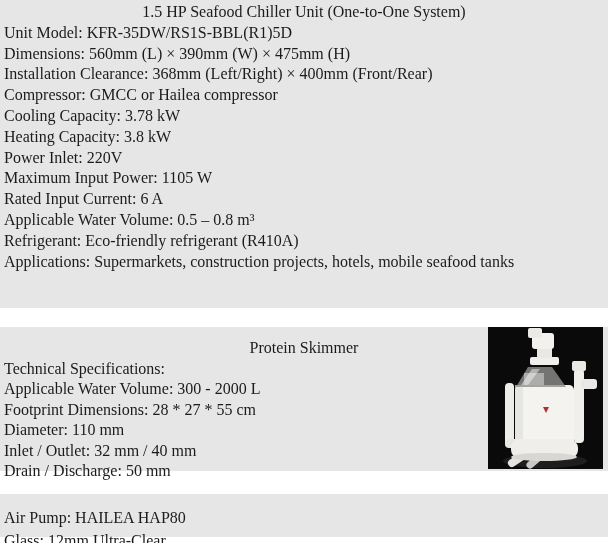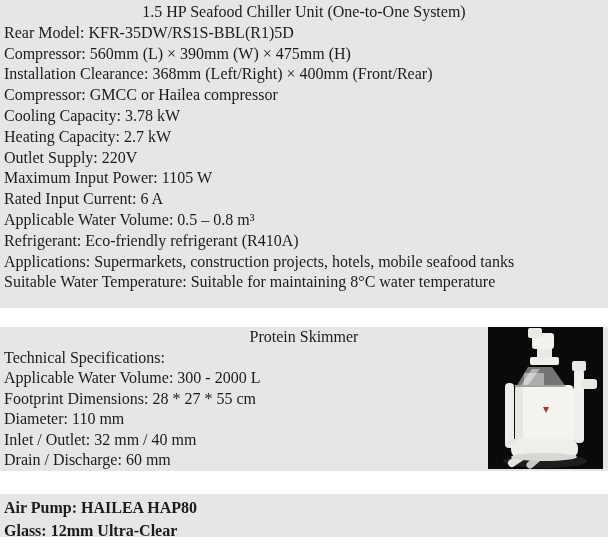--- a/index.html
+++ b/index.html
@@ -21,29 +21,28 @@
     padding-left: 4px;
     padding-right: 4px;
   }
   .sec-chiller {
     height: 308px;
     padding-top: 2px;
     line-height: 20.8px;
   }
   .sec-skimmer {
     height: 144px;
-    padding-top: 0;
+    padding-top: 11px;
     line-height: 20.5px;
     position: relative;
   }
   .sec-extras {
     height: 43px;
-    padding-top: 3px;
+    padding-top: 13px;
     line-height: 22.5px;
-    font-weight: bold;
   }
   .divider {
     background: #ffffff;
   }
   .divider-1 { height: 19px; }
   .divider-2 { height: 23px; }
   .section-title {
     text-align: center;
     white-space: nowrap;
   }
@@ -58,33 +57,32 @@
     height: 142px;
     line-height: 0;
   }
   .photo-wrap svg { display: block; }
 </style>
 </head>
 <body>
 
 <div class="section sec-chiller">
   <div class="section-title">1.5 HP Seafood Chiller Unit (One-to-One System)</div>
-  <div class="spec-line">Rear Model: KFR-35DW/RS1S-BBL(R1)5D</div>
-  <div class="spec-line">Compressor: 560mm (L) × 390mm (W) × 475mm (H)</div>
+  <div class="spec-line">Unit Model: KFR-35DW/RS1S-BBL(R1)5D</div>
+  <div class="spec-line">Dimensions: 560mm (L) × 390mm (W) × 475mm (H)</div>
   <div class="spec-line">Installation Clearance: 368mm (Left/Right) × 400mm (Front/Rear)</div>
   <div class="spec-line">Compressor: GMCC or Hailea compressor</div>
   <div class="spec-line">Cooling Capacity: 3.78 kW</div>
-  <div class="spec-line">Heating Capacity: 2.7 kW</div>
-  <div class="spec-line">Outlet Supply: 220V</div>
+  <div class="spec-line">Heating Capacity: 3.8 kW</div>
+  <div class="spec-line">Power Inlet: 220V</div>
   <div class="spec-line">Maximum Input Power: 1105 W</div>
   <div class="spec-line">Rated Input Current: 6 A</div>
   <div class="spec-line">Applicable Water Volume: 0.5 – 0.8 m³</div>
   <div class="spec-line">Refrigerant: Eco-friendly refrigerant (R410A)</div>
   <div class="spec-line">Applications: Supermarkets, construction projects, hotels, mobile seafood tanks</div>
-  <div class="spec-line">Suitable Water Temperature: Suitable for maintaining 8°C water temperature</div>
 </div>
 
 <div class="divider divider-1"></div>
 
 <div class="section sec-skimmer">
   <div class="photo-wrap">
     <svg width="115" height="142" viewBox="0 0 115 142" xmlns="http://www.w3.org/2000/svg">
       <rect x="0" y="0" width="115" height="142" fill="#0a0a0a"></rect>
       <ellipse cx="57" cy="134" rx="42" ry="7" fill="#1e1e1e"></ellipse>
 
@@ -114,21 +112,21 @@
 
       <polygon points="55,80 61,80 58,86" fill="#b03030"></polygon>
     </svg>
   </div>
   <div class="section-title">Protein Skimmer</div>
   <div class="spec-line">Technical Specifications:</div>
   <div class="spec-line">Applicable Water Volume: 300 - 2000 L</div>
   <div class="spec-line">Footprint Dimensions: 28 * 27 * 55 cm</div>
   <div class="spec-line">Diameter: 110 mm</div>
   <div class="spec-line">Inlet / Outlet: 32 mm / 40 mm</div>
-  <div class="spec-line">Drain / Discharge: 60 mm</div>
+  <div class="spec-line">Drain / Discharge: 50 mm</div>
 </div>
 
 <div class="divider divider-2"></div>
 
 <div class="section sec-extras">
   <div class="spec-line">Air Pump: HAILEA HAP80</div>
   <div class="spec-line">Glass: 12mm Ultra-Clear</div>
 </div>
 
 </body></html>

